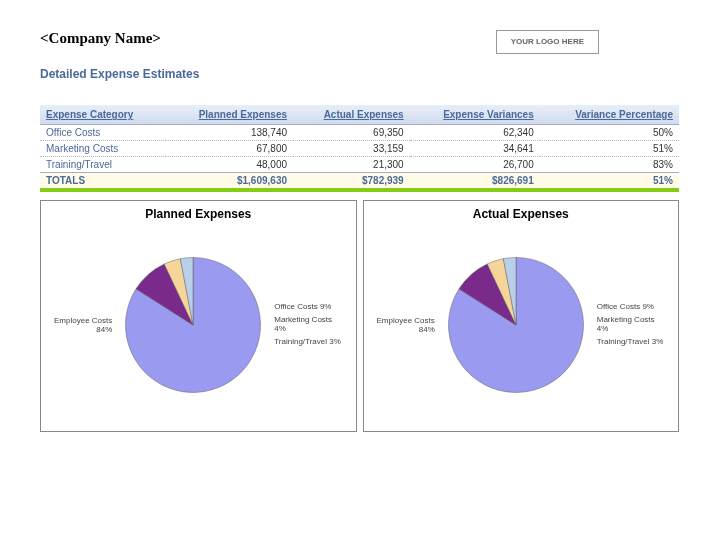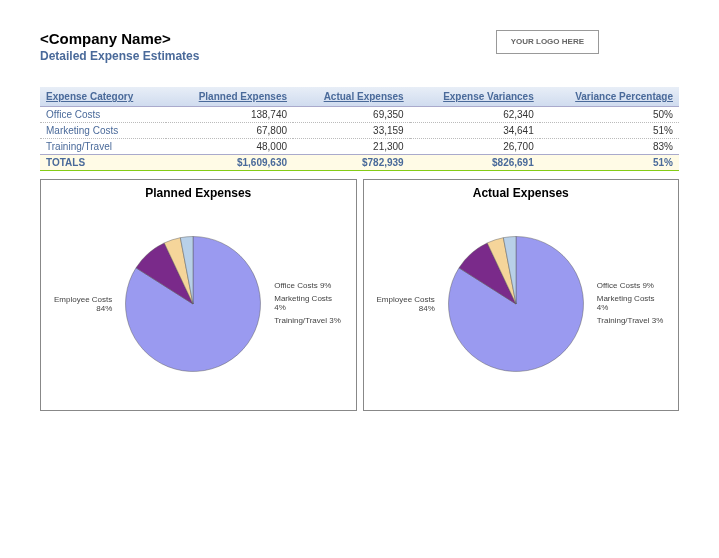--- a/index.html
+++ b/index.html
@@ -14,21 +14,22 @@
   .header-row {
     display: flex;
     justify-content: space-between;
     align-items: flex-start;
     margin-bottom: 24px;
   }
   .company-name {
     font-size: 15px;
     font-weight: bold;
     color: #000;
-    margin-bottom: 2px;
+    margin-bottom: 20px;
+    font-family: Liberation Serif, serif;
   }
   .subtitle {
     font-size: 12px;
     font-weight: bold;
     color: #4a6a9a;
   }
   .logo-box {
     border: 1px solid #999;
     padding: 6px 14px;
     font-size: 8px;
@@ -63,21 +64,21 @@
   }
   table.expense td:first-child {
     text-align: left;
     color: #4a6a9a;
   }
   table.expense tr.totals td {
     background: #fffbe6;
     font-weight: bold;
     color: #4a6a9a;
     border-top: 1px solid #aac;
-    border-bottom: 1px solid #84cc16;
+    border-bottom: 4px solid #84cc16;
   }
   table.expense tr.totals td:first-child { color: #4a6a9a; }
   .charts {
     display: flex;
     gap: 6px;
   }
   .chart-box {
     flex: 1;
     border: 1px solid #888;
     padding: 6px;

